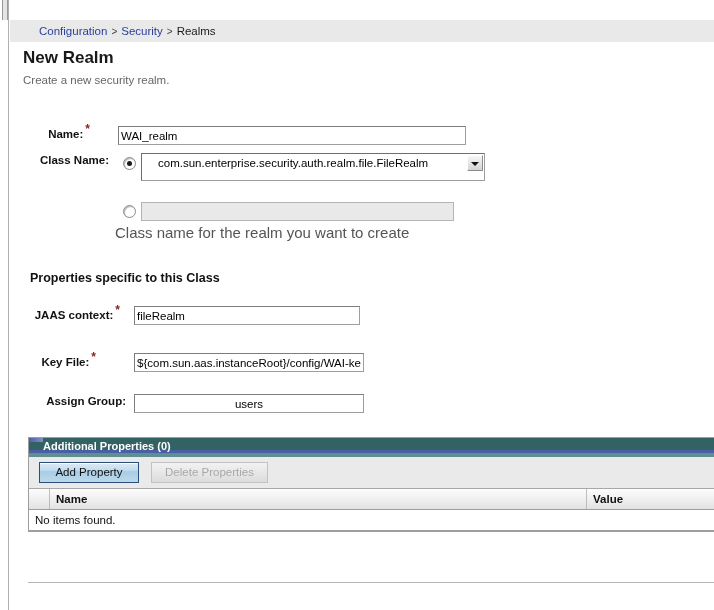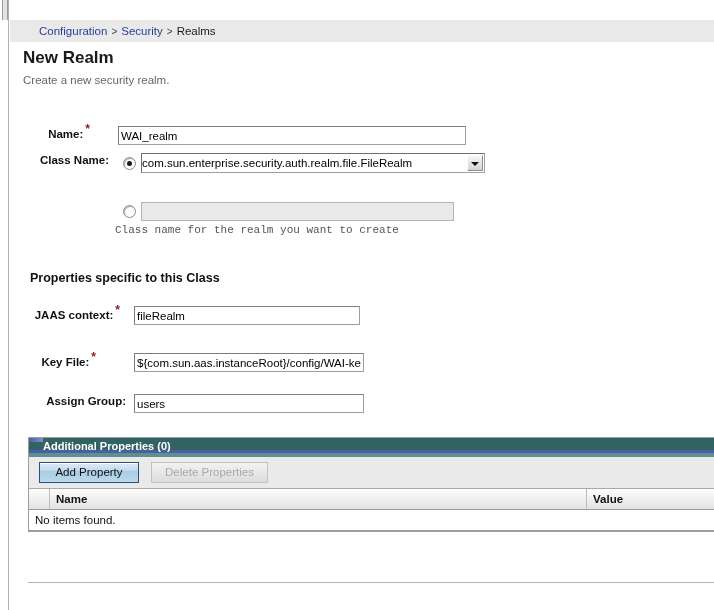--- a/index.html
+++ b/index.html
@@ -140,29 +140,29 @@
     position: absolute;
     left: 3px; top: 3px;
     width: 5px; height: 5px;
     border-radius: 50%;
     background: #1a1a1a;
   }
 
   
   .select {
     position: absolute;
-    height: 20px;
+    height: 28px;
     background: #ffffff;
     border: 1px solid #9e9e9e;
     border-top-color: #6f6f6f;
     border-left-color: #6f6f6f;
     box-sizing: border-box;
     font-size: 11.5px;
     line-height: 18px;
-    padding-left: 0;
+    padding-left: 16px;
     color: #000;
     white-space: nowrap;
     overflow: hidden;
   }
   .select .arrowbox {
     position: absolute;
     right: 1px; top: 1px;
     width: 16px; height: 16px;
     background: linear-gradient(#f6f6f6, #d4d4d4);
     border: 1px solid #8d8d8d;
@@ -174,23 +174,22 @@
     content: "";
     position: absolute;
     left: 3px; top: 6px;
     border-left: 4px solid transparent;
     border-right: 4px solid transparent;
     border-top: 4px solid #111;
   }
 
   .hint {
     position: absolute;
-    font-size: 11px;
+    font-size: 15px;
     color: #555555;
-    font-family: Liberation Mono, monospace;
   }
 
   
   #properties-heading {
     position: absolute;
     left: 20px; top: 271px;
     font-size: 12.5px;
     font-weight: bold;
     color: #111;
   }
@@ -335,21 +334,21 @@
 
   <div id="properties-heading">Properties specific to this Class</div>
 
   <div class="form-label" style="left:10px; top:309px; width:100px;"><span>JAAS context:</span><span class="req-star">*</span></div>
   <input class="txt" type="text" style="left: 124px; top: 306px; width: 226px;" value="fileRealm">
 
   <div class="form-label" style="left:10px; top:356px; width:76px;"><span>Key File:</span><span class="req-star">*</span></div>
   <input class="txt" type="text" style="left: 124px; top: 353px; width: 230px;" value="${com.sun.aas.instanceRoot}/config/WAI-keyfi">
 
   <div class="form-label" style="left:10px; top:395px; width:106px;">Assign Group:</div>
-  <input class="txt" type="text" style="left: 124px; top: 394px; width: 230px;" value="users">
+  <input class="txt" type="text" style="left: 124px; top: 394px; width: 230px; text-align: center;" value="users">
 
   <div id="props-panel">
 
     <div id="props-title-bar">
       <div class="underline"></div>
       <div class="accent"></div>
       <div id="props-title-text">Additional Properties (0)</div>
     </div>
 
     <div id="props-toolbar">

